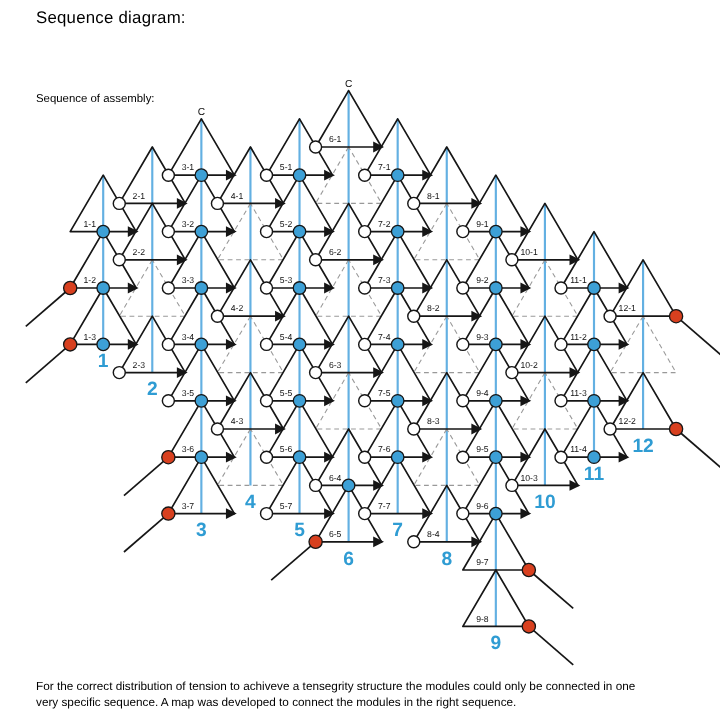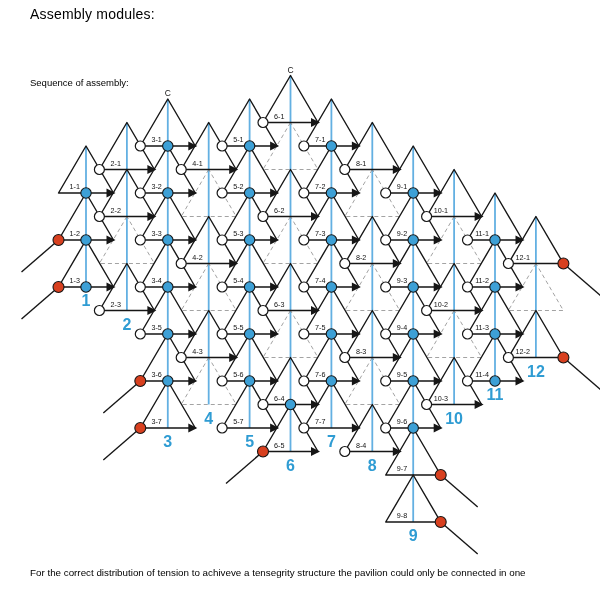--- a/index.html
+++ b/index.html
@@ -8,21 +8,21 @@
   .title{position:absolute;left:30px;top:6px;font-size:14px;letter-spacing:.2px;}
   .subtitle{position:absolute;left:30px;top:37px;font-size:9.5px;margin-top:40px;}
   .footer{position:absolute;left:30px;top:566px;font-size:9.8px;line-height:13px;}
   svg{position:absolute;left:0;top:0;}
   text{font-family:"Liberation Sans", sans-serif;}
 </style>
 </head>
 <body>
 
 <div class="page">
-  <div class="title">Assembly modules:</div>
+  <div class="title">Sequence diagram:</div>
   <div class="subtitle">Sequence of assembly:</div>
   <svg id="diagram-svg" width="600" height="600" viewBox="0 0 600 600">
       <g>
         <line x1="86" y1="146" x2="86" y2="287" stroke="#63b0e2" stroke-width="1.8"></line>
         <line x1="126.9" y1="122.5" x2="126.9" y2="310.5" stroke="#63b0e2" stroke-width="1.8"></line>
         <line x1="167.8" y1="99" x2="167.8" y2="428" stroke="#63b0e2" stroke-width="1.8"></line>
         <line x1="208.7" y1="122.5" x2="208.7" y2="404.5" stroke="#63b0e2" stroke-width="1.8"></line>
         <line x1="249.6" y1="99" x2="249.6" y2="428" stroke="#63b0e2" stroke-width="1.8"></line>
         <line x1="290.5" y1="75.5" x2="290.5" y2="451.5" stroke="#63b0e2" stroke-width="1.8"></line>
         <line x1="331.4" y1="99" x2="331.4" y2="428" stroke="#63b0e2" stroke-width="1.8"></line>
@@ -330,15 +330,16 @@
         <text x="290.5" y="72.5" text-anchor="middle" font-size="8.5px" fill="#161616">C</text>
         <text x="331.4" y="447" text-anchor="middle" font-size="16px" font-weight="bold" fill="#2f9cd3">7</text>
         <text x="372.3" y="470.5" text-anchor="middle" font-size="16px" font-weight="bold" fill="#2f9cd3">8</text>
         <text x="413.2" y="541" text-anchor="middle" font-size="16px" font-weight="bold" fill="#2f9cd3">9</text>
         <text x="454.09999999999997" y="423.5" text-anchor="middle" font-size="16px" font-weight="bold" fill="#2f9cd3">10</text>
         <text x="495" y="400" text-anchor="middle" font-size="16px" font-weight="bold" fill="#2f9cd3">11</text>
         <text x="535.9" y="376.5" text-anchor="middle" font-size="16px" font-weight="bold" fill="#2f9cd3">12</text>
       </g>
     </svg>
   <div class="footer">
-    <div>For the correct distribution of tension to achiveve a tensegrity structure the pavilion could only be connected in one</div>
+    <div>For the correct distribution of tension to achiveve a tensegrity structure the modules could only be connected in one</div>
+    <div>very specific sequence. A map was developed to connect the modules in the right sequence.</div>
   </div>
 </div>
 
 </body></html>

